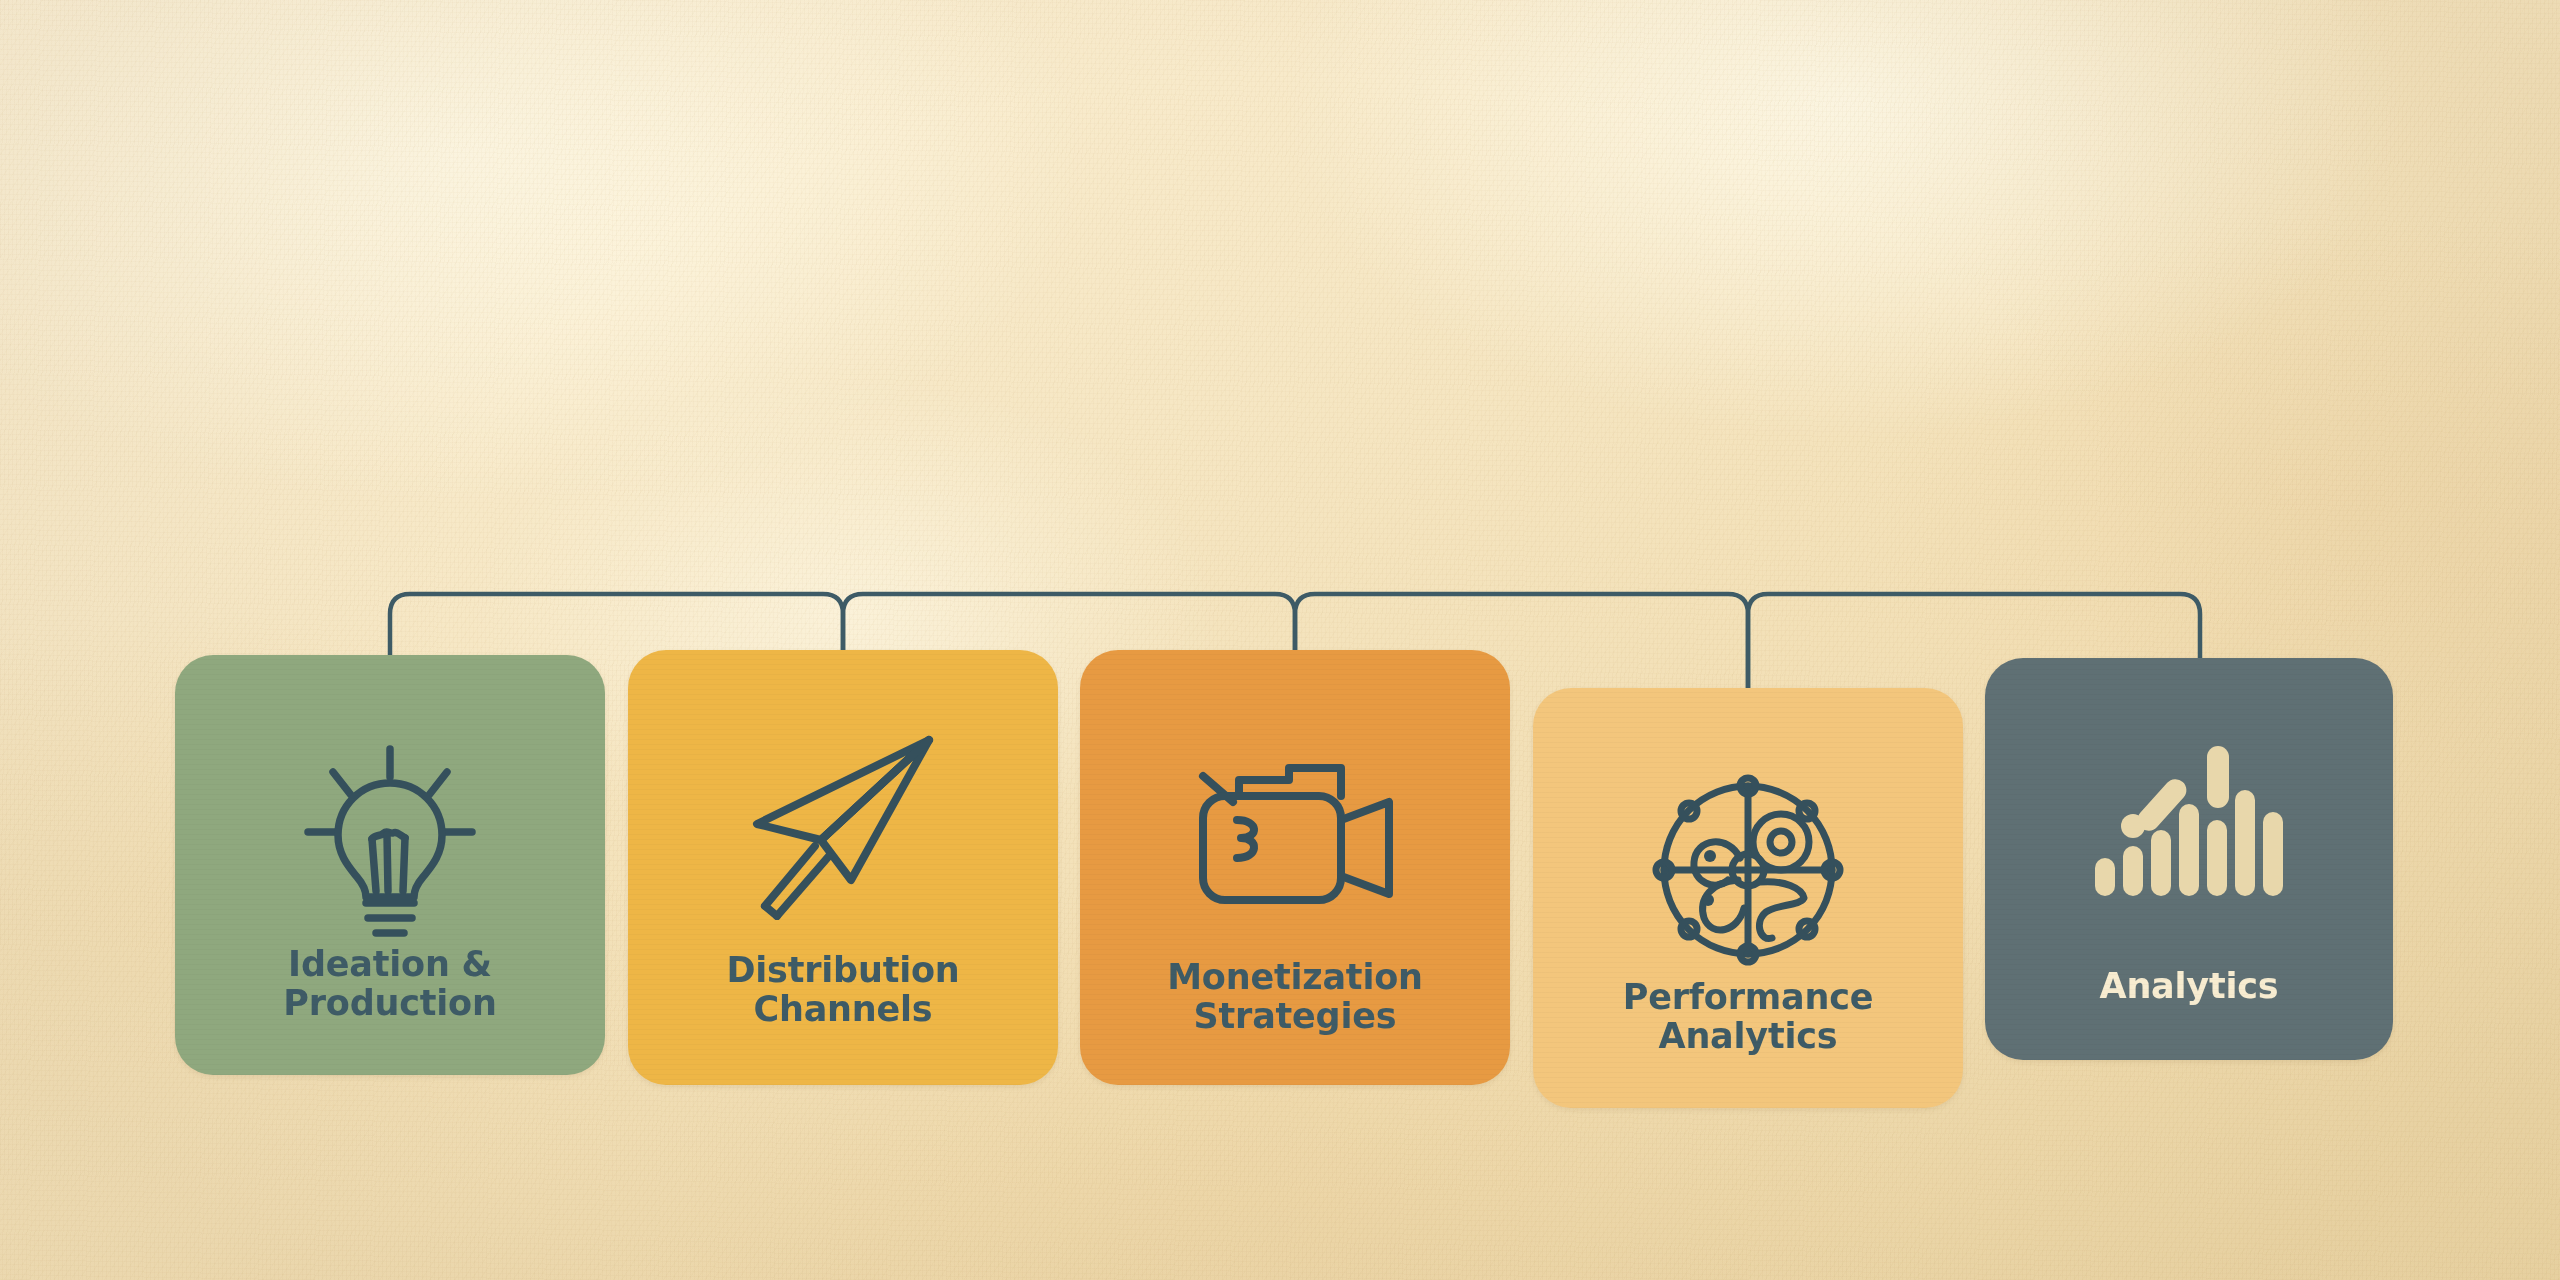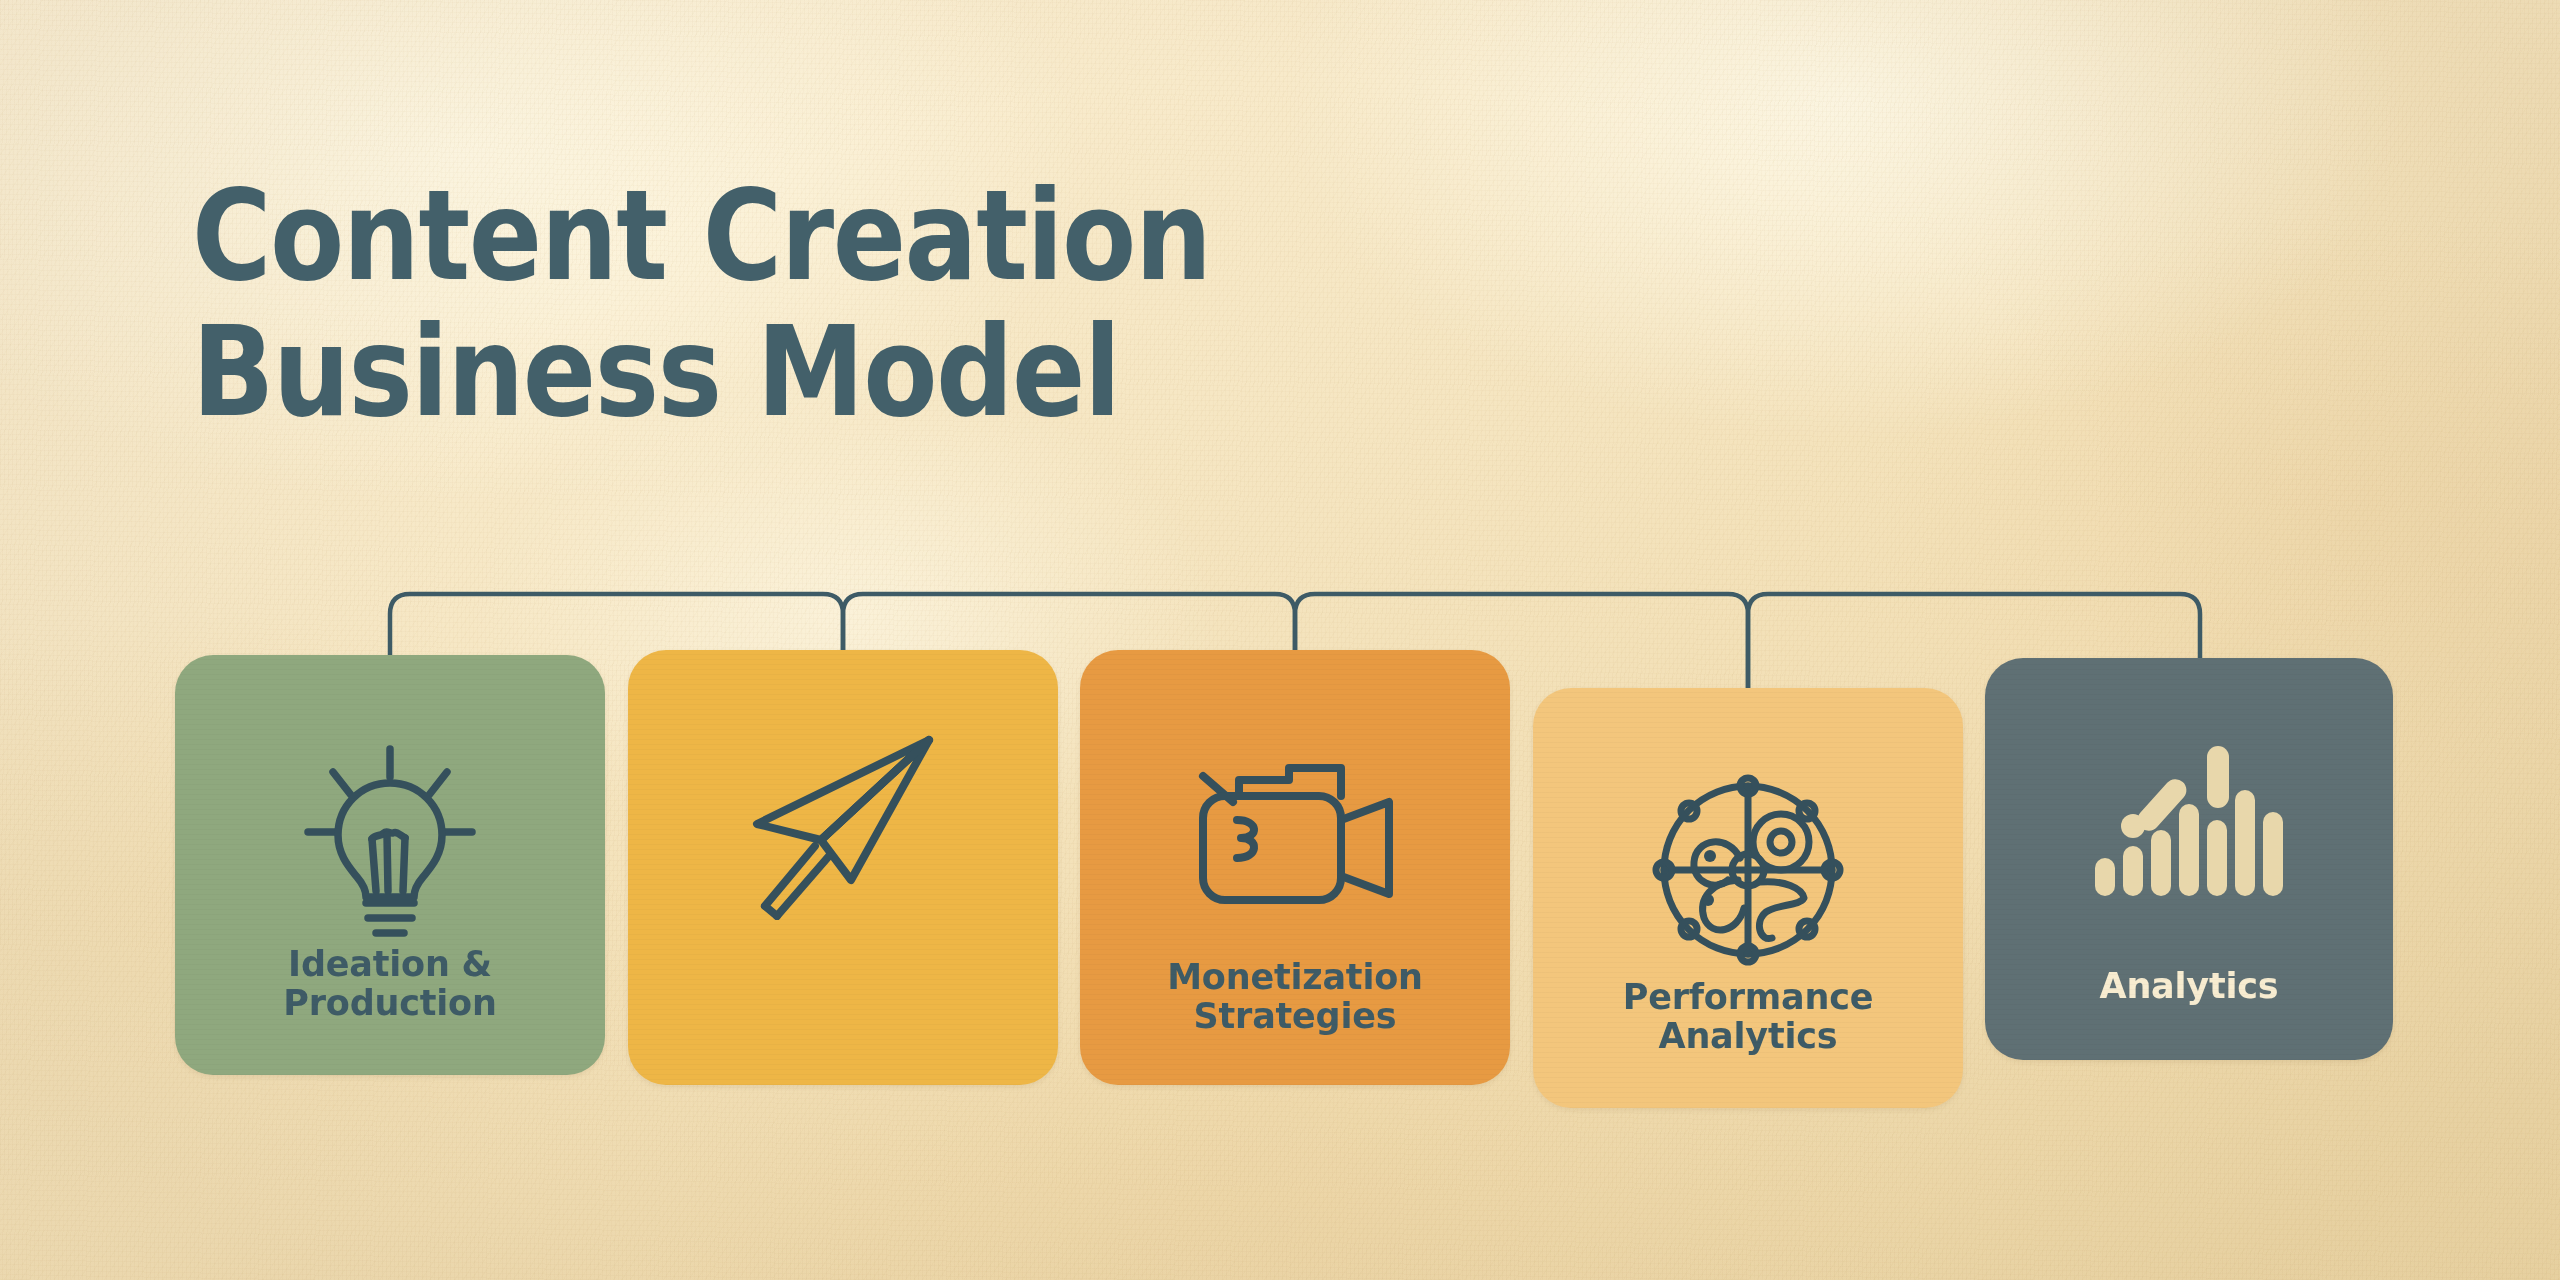--- a/index.html
+++ b/index.html
@@ -114,24 +114,20 @@
   }
 
   .ink { color:#3e5b66; }
   .cream { color:#f7ecd0; }
 </style>
 </head>
 <body>
 
 <div id="canvas">
 
-  <div id="title">
-    <span class="line">Content Creation</span>
-    <span class="line">Business Model</span>
-  </div>
 
   <svg id="connectors" viewBox="0 0 2560 1280" width="2560" height="1280" fill="none" xmlns="http://www.w3.org/2000/svg">
     <g stroke="#3e5b66" stroke-width="4.5" fill="none" stroke-linecap="round" stroke-linejoin="round">
 
       <path d="M390 790 L390 614 Q390 594 410 594 L823 594 Q843 594 843 614 L843 790"></path>
 
       <path d="M843 790 L843 614 Q843 594 863 594 L1275 594 Q1295 594 1295 614 L1295 790"></path>
 
       <path d="M1295 790 L1295 614 Q1295 594 1315 594 L1728 594 Q1748 594 1748 614 L1748 790"></path>
 
@@ -182,20 +178,22 @@
 
               <path d="M186 10 L78 110"></path>
 
               <path d="M72 116 L22 176"></path>
               <path d="M86 126 L34 186"></path>
               <path d="M22 176 L34 186"></path>
             </g>
           </svg>
         </div>
       </div>
+      <div class="card-label ink" style="bottom:56px;">Distribution
+Channels</div>
     </div>
 
     <div class="card" style="left:1080px; top:650px; width:430px; height:435px; background:#e79a42;">
       <div class="card-inner">
         <div class="card-icon" style="margin-top:108px;">
           <svg width="205" height="150" viewBox="0 0 205 150" fill="none" xmlns="http://www.w3.org/2000/svg">
             <g stroke="#35505c" stroke-width="8" stroke-linecap="round" stroke-linejoin="round" fill="none">
 
               <path d="M46 38 L46 22 L96 22 L96 10 L148 10 L148 38"></path>
 

